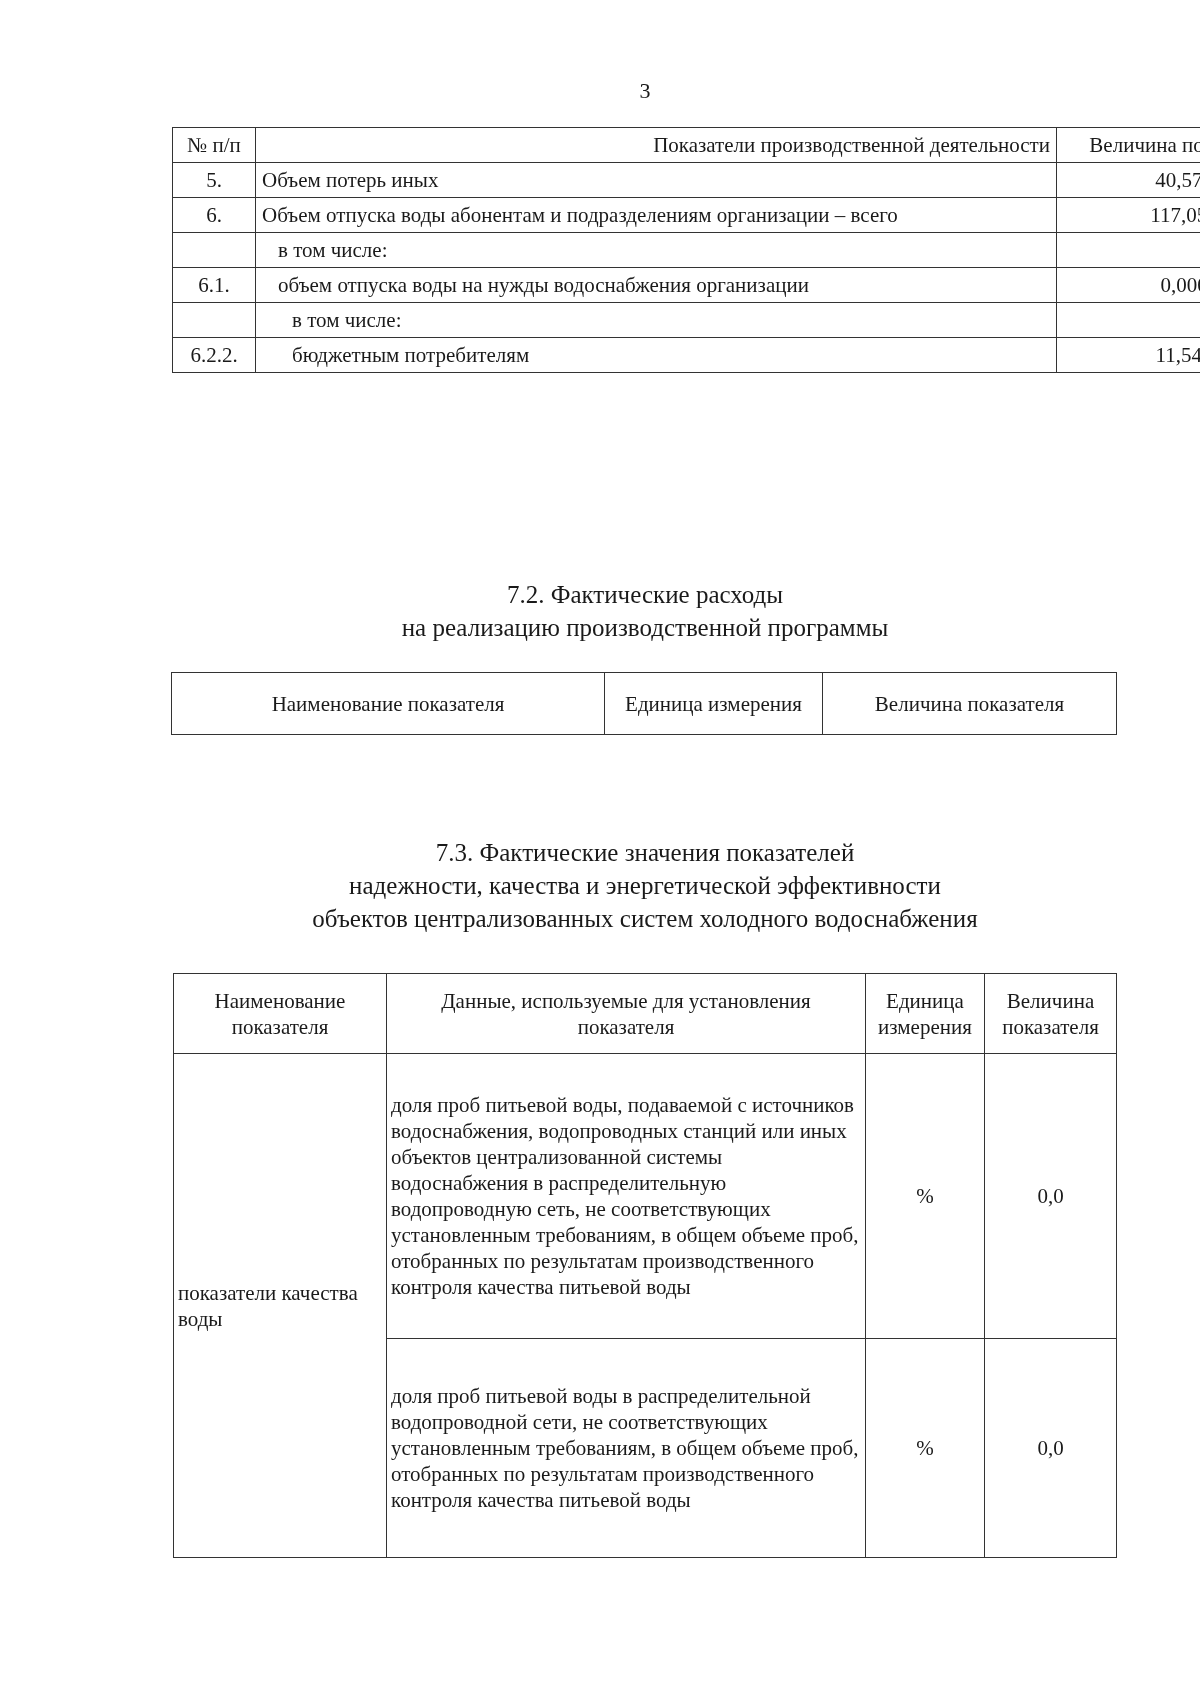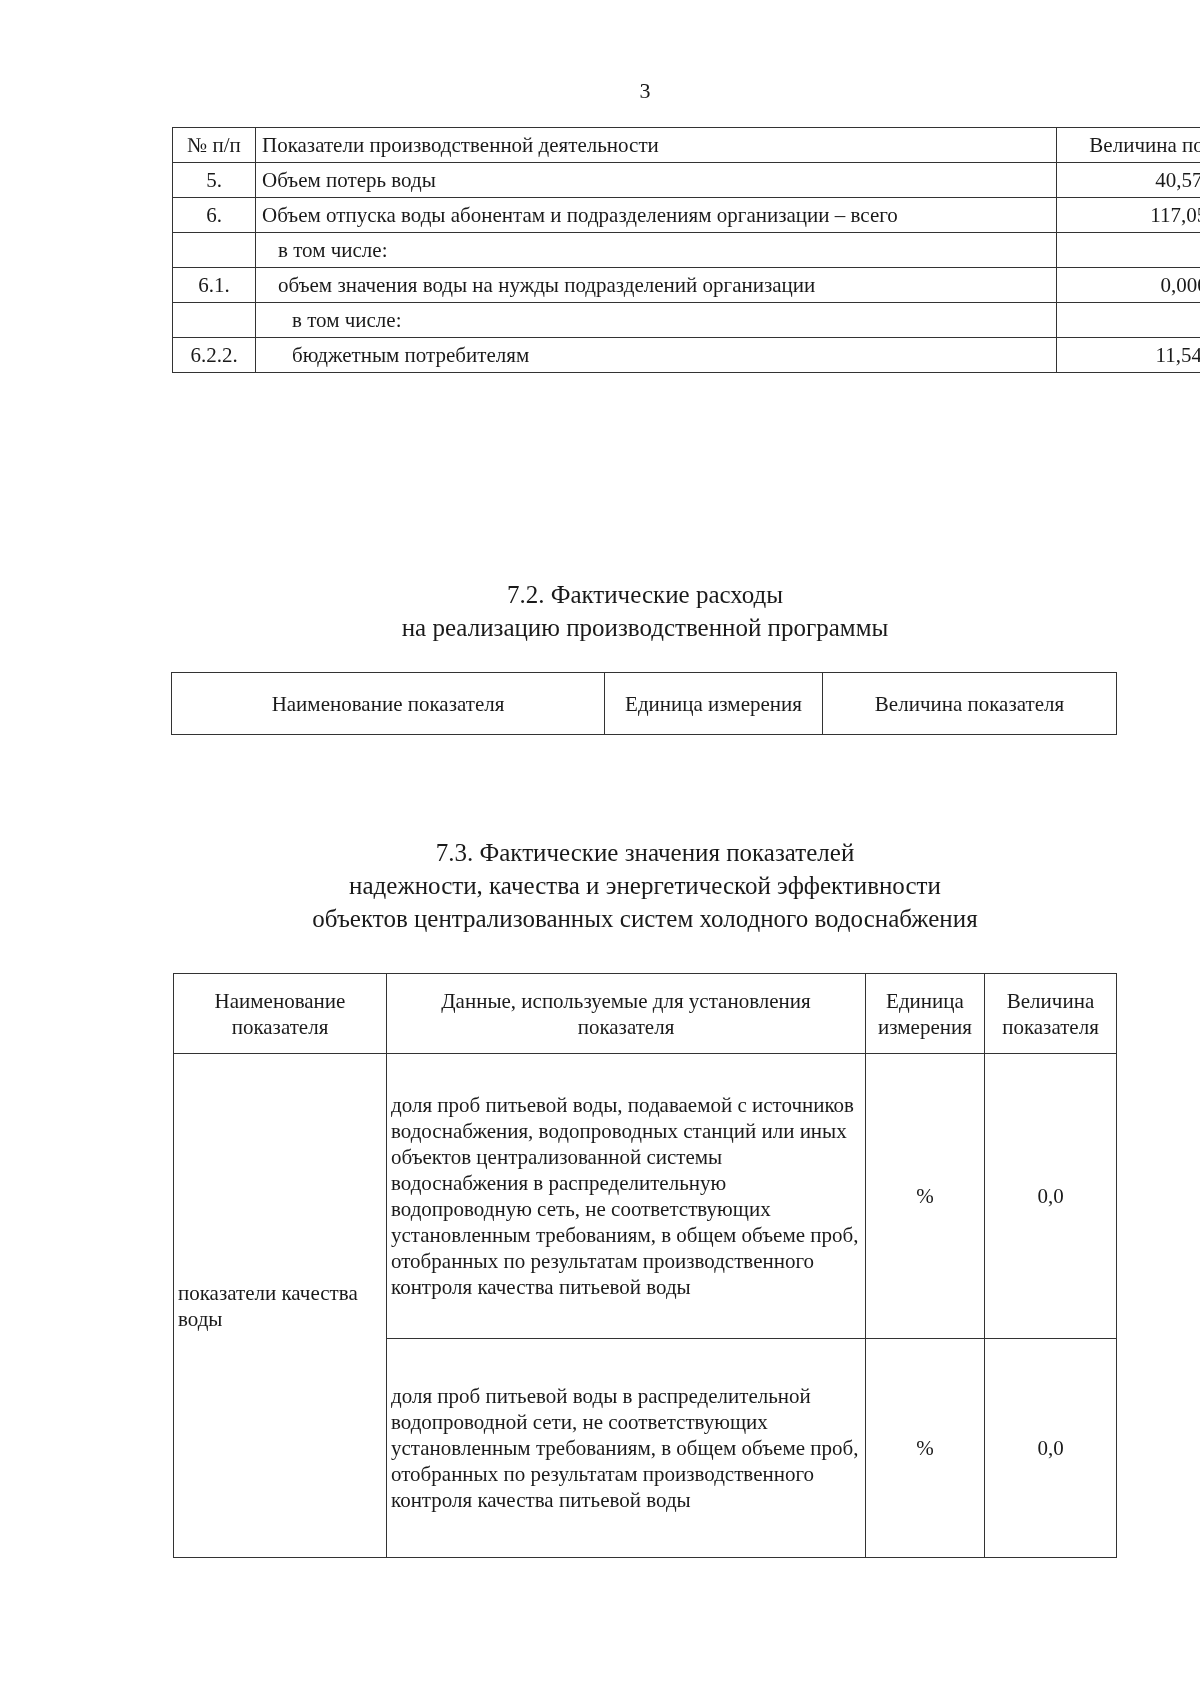--- a/index.html
+++ b/index.html
@@ -23,41 +23,41 @@
 </style>
 </head>
 <body>
 
 <div class="page-num">3</div>
 
 <table class="t1">
   <tbody>
       <tr>
     <td class="c1">№ п/п</td>
-    <td style="text-align:left">Показатели производственной деятельности</td>
+    <td style="text-align:right">Показатели производственной деятельности</td>
     <td class="c3">Величина показателя</td>
   </tr>
   <tr>
     <td class="c1">5.</td>
-    <td>Объем потерь воды</td>
+    <td>Объем потерь иных</td>
     <td class="c3">40,573</td>
   </tr>
   <tr>
     <td class="c1">6.</td>
     <td>Объем отпуска воды абонентам и подразделениям организации – всего</td>
     <td class="c3">117,054</td>
   </tr>
   <tr>
     <td class="c1"></td>
     <td class="ind1">в том числе:</td>
     <td class="c3"></td>
   </tr>
   <tr>
     <td class="c1">6.1.</td>
-    <td class="ind1">объем значения воды на нужды подразделений организации</td>
+    <td class="ind1">объем отпуска воды на нужды водоснабжения организации</td>
     <td class="c3">0,000</td>
   </tr>
   <tr>
     <td class="c1"></td>
     <td class="ind2">в том числе:</td>
     <td class="c3"></td>
   </tr>
   <tr>
     <td class="c1">6.2.2.</td>
     <td class="ind2">бюджетным потребителям</td>

